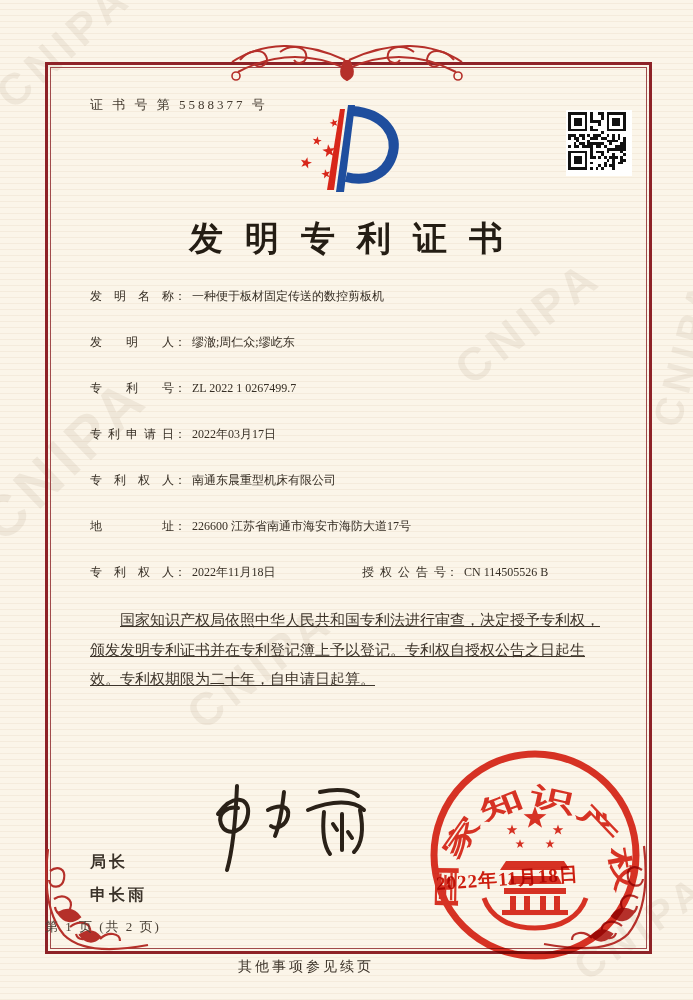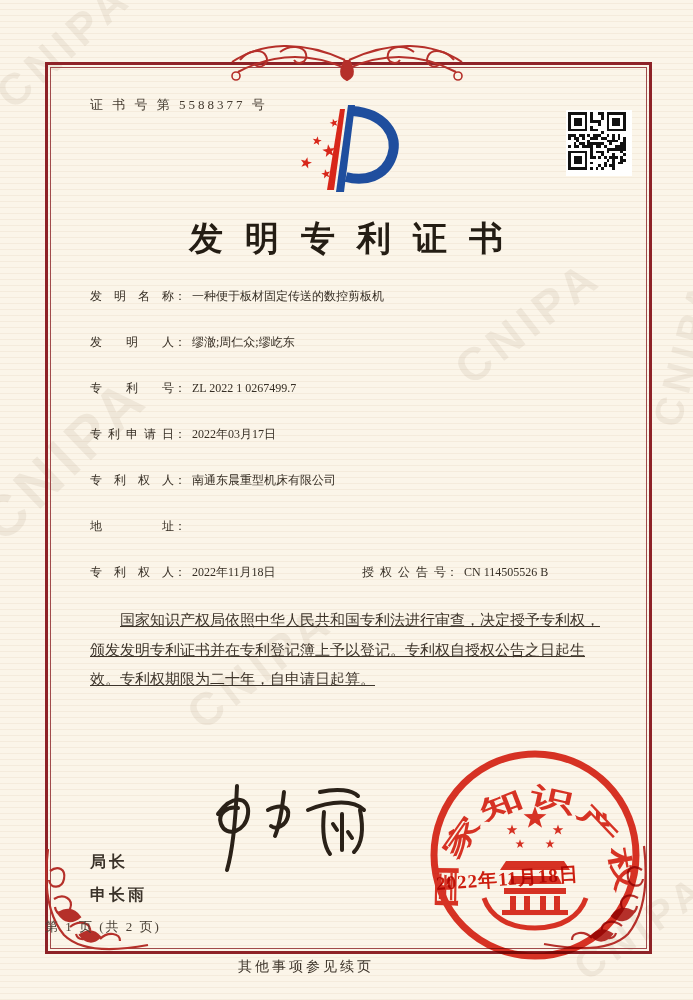--- a/index.html
+++ b/index.html
@@ -259,20 +259,21 @@
       <span>2022年03月17日</span>
     </div>
     <div class="frow">
       <span class="flabel">专利权人</span>
         <span class="colon">：</span>
       <span>南通东晨重型机床有限公司</span>
     </div>
     <div class="frow">
       <span class="flabel">地址</span>
         <span class="colon">：</span>
+      <span>226600 江苏省南通市海安市海防大道17号</span>
     </div>
     <div class="frow">
       <span class="pair1">
         <span class="flabel">专利权人</span>
           <span class="colon">：</span>
         <span>2022年11月18日</span>
       </span>
       <span style="display:flex;">
         <span class="flabel">授权公告号</span>
           <span class="colon">：</span>

